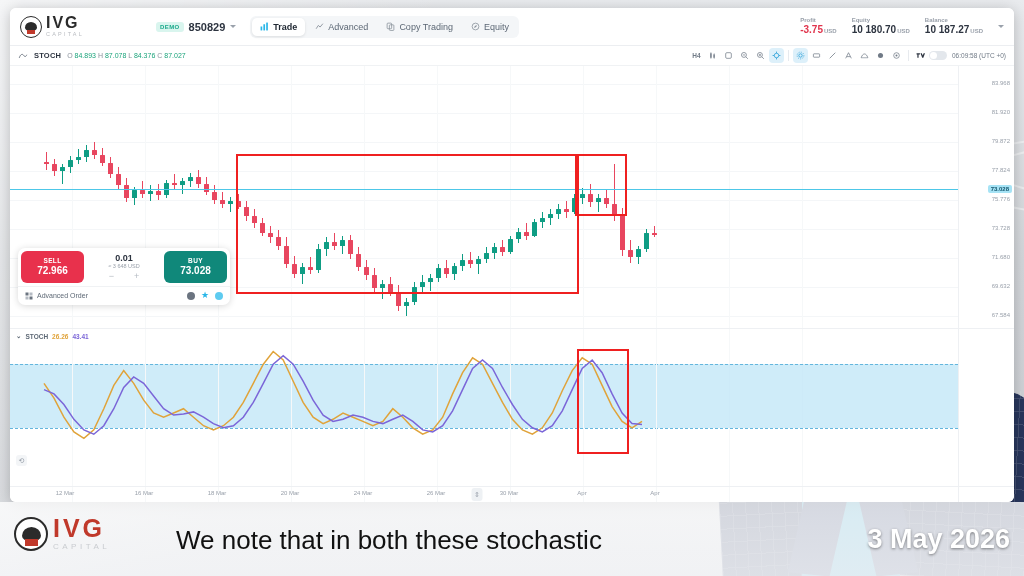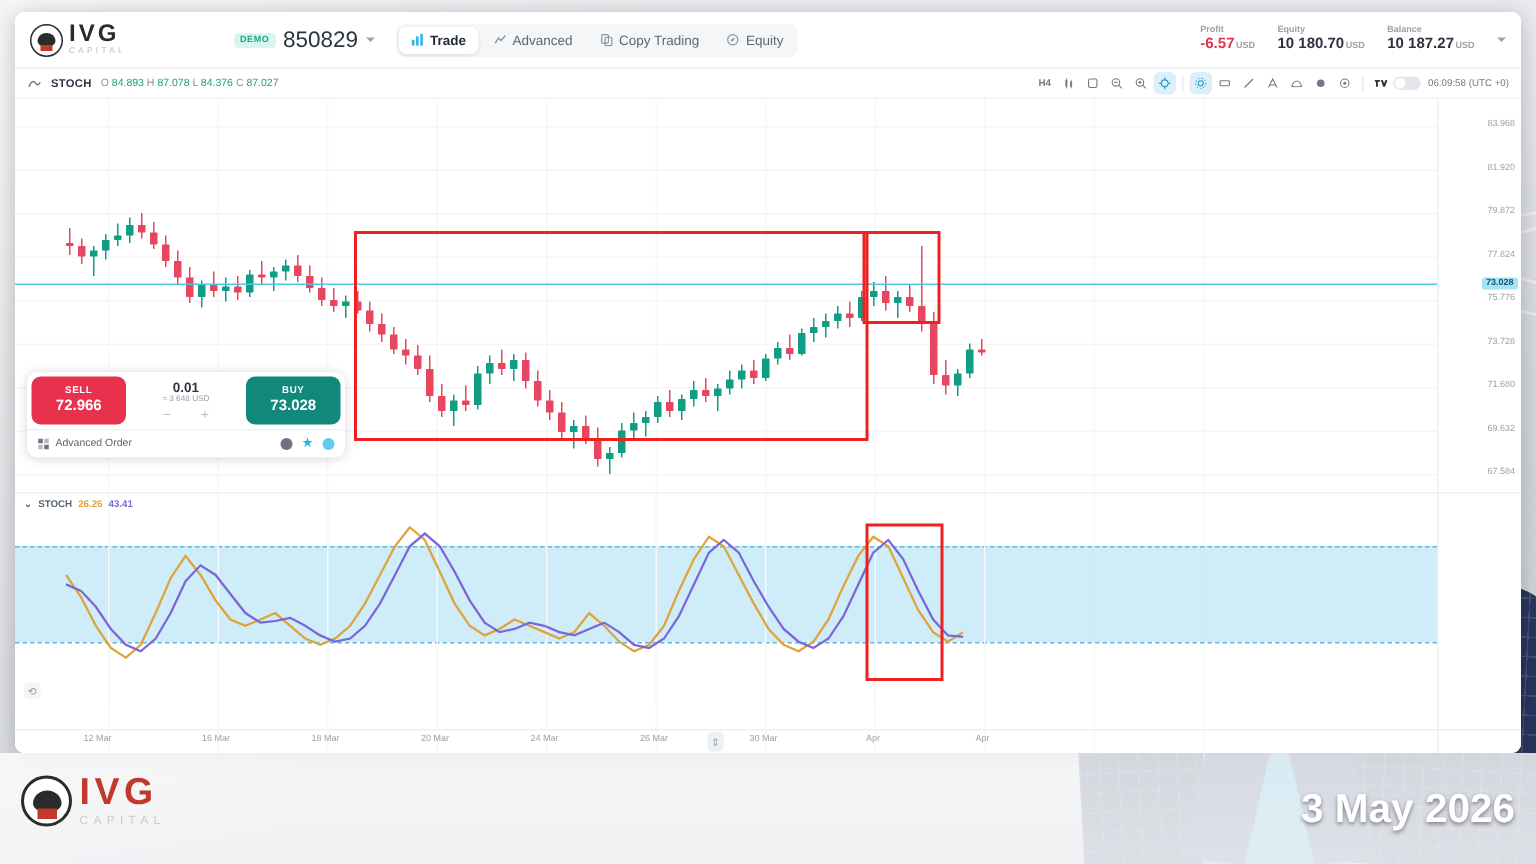--- a/index.html
+++ b/index.html
@@ -55,21 +55,21 @@
     width:8px; height:4px; background:#c0392b; }
   .logo-text { display:flex; flex-direction:column; line-height:1; }
   .logo-ivg { font-size: 16px; font-weight: 700; letter-spacing: 2px; color:#2b2b2b; }
   .logo-cap { font-size: 5.5px; letter-spacing: 2.2px; color: #b9bcc1; margin-top:1px;}
 
   .acct { display:flex; align-items:center; gap:5px; margin-left:16px; }
   .demo-badge {
     background:#d9f5ee; color:#19a88a; font-size:6px; font-weight:700;
     padding:2px 4px; border-radius:3px; letter-spacing:.4px;
   }
-  .acct-num { font-size: 15px; font-weight: 400; color:#2d3440; }
+  .acct-num { font-size: 11px; font-weight: 700; color:#2d3440; }
   .caret { width:0;height:0;border-left:3px solid transparent;border-right:3px solid transparent;
            border-top:3.5px solid #9aa1ab; }
 
   .navtabs { display:flex; align-items:center; gap:2px; margin-left:14px;
              background:#f4f6f8; border-radius:6px; padding:2px; }
   .navtab { display:flex; align-items:center; gap:4px; font-size:9px; color:#5d6875;
             padding:4px 8px; border-radius:5px; white-space:nowrap; }
   .navtab.active { background:#fff; color:#222a35; font-weight:700;
                    box-shadow:0 1px 3px rgba(0,0,0,.10); }
   .navtab svg { width:9px; height:9px; display:block; }
@@ -339,21 +339,21 @@
             <circle cx="8" cy="8" r="6" stroke="#8a929c" stroke-width="1.4" fill="none"></circle>
             <path d="M10.5 5.5 L6.8 7 L5.5 10.5 L9.2 9z" fill="#8a929c"></path>
           </svg>
         <span>Equity</span>
       </div>
     </div>
 
     <div class="stats">
       <div class="stat">
         <div class="stat-label">Profit</div>
-        <div class="stat-val neg"><span>-6.57</span><span class="cur">USD</span></div>
+        <div class="stat-val neg"><span>-3.75</span><span class="cur">USD</span></div>
       </div>
       <div class="stat">
         <div class="stat-label">Equity</div>
         <div class="stat-val"><span>10 180.70</span><span class="cur">USD</span></div>
       </div>
       <div class="stat">
         <div class="stat-label">Balance</div>
         <div class="stat-val"><span>10 187.27</span><span class="cur">USD</span></div>
       </div>
       <span class="caret"></span>
@@ -897,14 +897,15 @@
 <div id="lower">
   <div class="lt-logo">
     <div class="lt-mark">
         <div class="lt-bull"></div>
       </div>
     <div class="lt-txt">
       <span class="lt-ivg">IVG</span>
       <span class="lt-cap">CAPITAL</span>
     </div>
   </div>
+  <div class="caption">We note that in both these stochastic</div>
   <div class="lt-date">3 May 2026</div>
 </div>
 
 </body></html>

